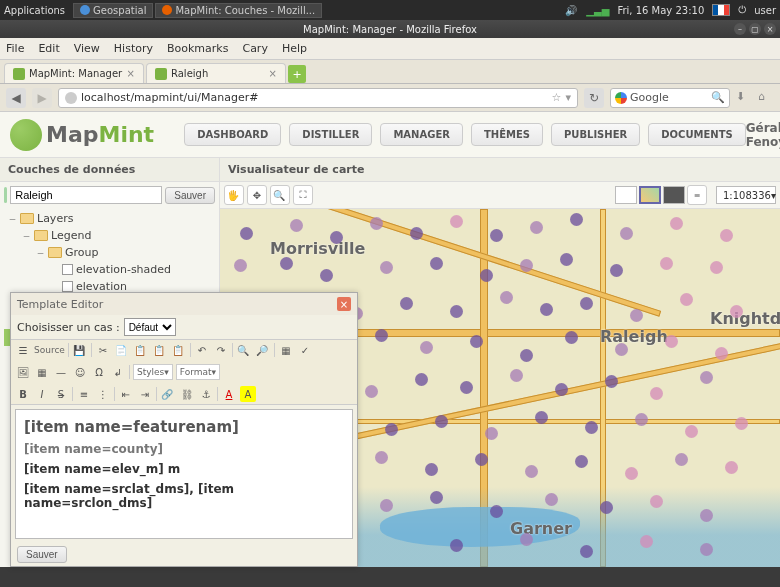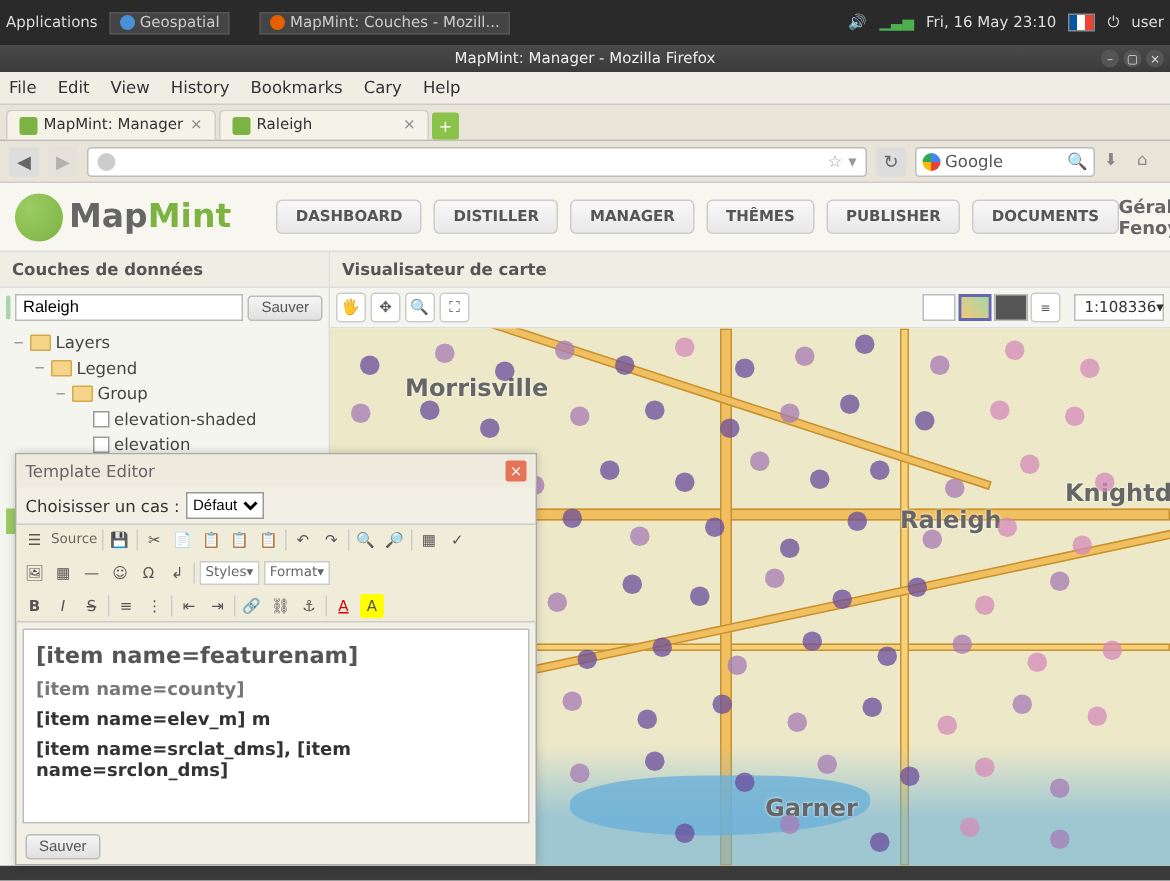--- a/index.html
+++ b/index.html
@@ -1,20 +1,20 @@
 <!DOCTYPE html>
 <html><head>
 <meta charset="utf-8">
 <style>
 * { box-sizing: border-box; margin: 0; padding: 0; }
 body { font-family: "DejaVu Sans", Arial, sans-serif; font-size: 11px; background: #3a3a3a; width: 780px; height: 587px; overflow: hidden; color: #333; }
 
-.desktop-bar { height: 30px; background: #2a2a2a; color: #ddd; display: flex; align-items: center; padding: 0 4px; font-size: 10px; }
+.desktop-bar { height: 20px; background: #2a2a2a; color: #ddd; display: flex; align-items: center; padding: 0 4px; font-size: 10px; }
 .desktop-bar .left { display: flex; gap: 8px; flex: 0 0 auto; }
-.desktop-bar .taskbar { display: flex; gap: 20px; margin-left: 8px; flex: 1; }
+.desktop-bar .taskbar { display: flex; gap: 2px; margin-left: 8px; flex: 1; }
 .desktop-bar .taskbtn { background: #444; padding: 1px 6px; border: 1px solid #555; color: #ccc; max-width: 110px; overflow: hidden; white-space: nowrap; display: flex; align-items: center; gap: 3px; font-size: 10px; }
 .desktop-bar .tray { display: flex; gap: 8px; align-items: center; }
 .desktop-bar .flag { width: 18px; height: 12px; background: linear-gradient(to right, #0055a4 33%, #fff 33%, #fff 66%, #ef4135 66%); border: 1px solid #888; }
 
 .window-chrome { height: 18px; background: linear-gradient(#4a4a4a,#3a3a3a); color: #eee; display: flex; align-items: center; justify-content: center; font-size: 10px; position: relative; }
 .window-chrome .ctrls { position: absolute; right: 4px; display: flex; gap: 3px; }
 .window-chrome .ctrl { width: 12px; height: 12px; background: #555; border-radius: 6px; color: #ddd; font-size: 8px; display: flex; align-items: center; justify-content: center; }
 
 .menubar { height: 22px; background: #f0ede5; display: flex; align-items: center; padding: 0 6px; gap: 14px; border-bottom: 1px solid #ccc; font-size: 11px; color: #333; }
 
@@ -163,20 +163,21 @@
       <span class="close-x">×</span>
     </div>
   <div class="newtab">+</div>
 </div>
 
 <div class="urlbar">
   <div class="nav-btn">◀</div>
   <div class="nav-btn" style="opacity:.4">▶</div>
   <div class="url-input">
       <span class="globe"></span>
+      <span>localhost/mapmint/ui/Manager#</span>
       <span style="margin-left:auto;display:flex;gap:4px;color:#999">
         <span>☆</span>
         <span>▾</span>
       </span>
     </div>
   <div class="nav-btn">↻</div>
   <div class="search-sel">
       <span class="g"></span>
       <span>Google</span>
       <span style="margin-left:auto;color:#999">🔍</span>

